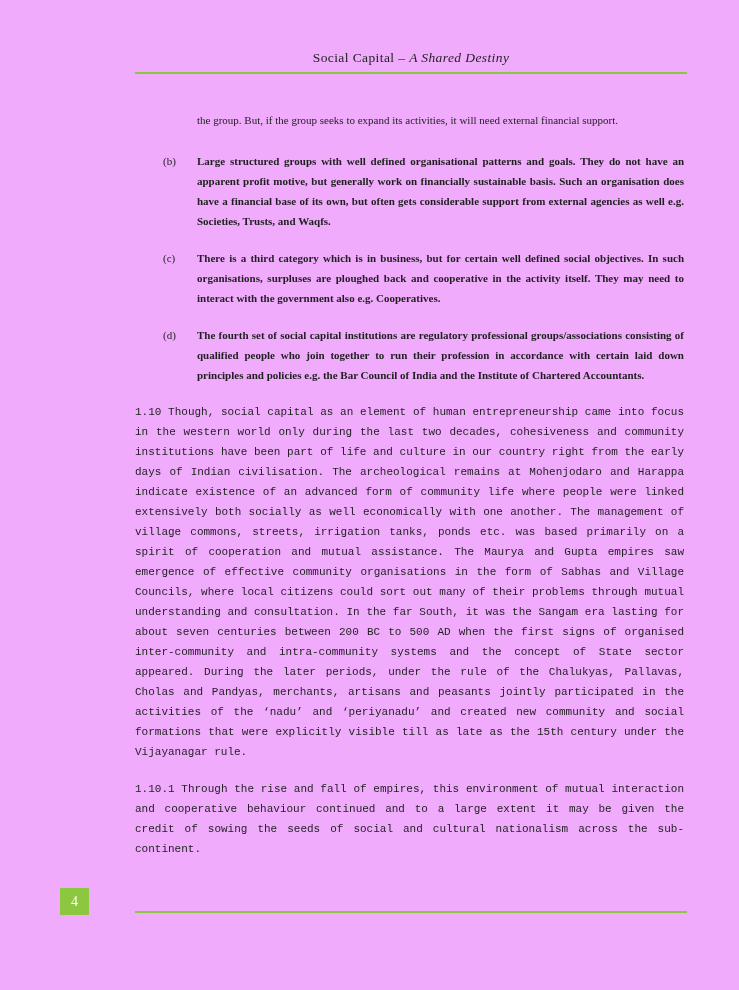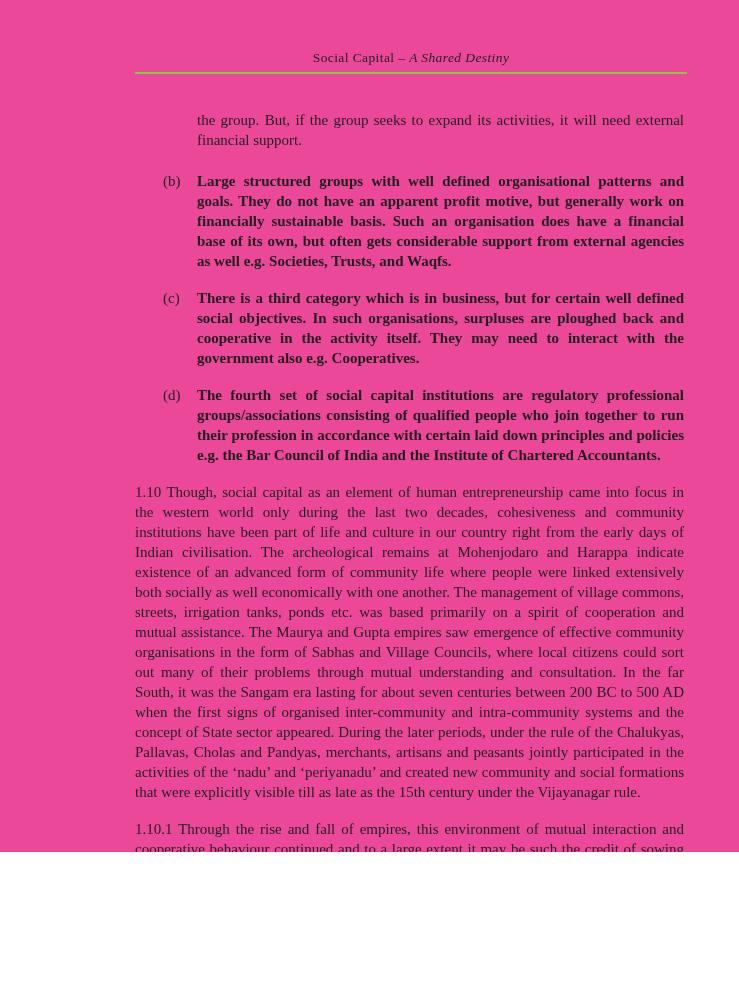--- a/index.html
+++ b/index.html
@@ -1,20 +1,20 @@
 <!DOCTYPE html>
 <html><head>
 <meta charset="utf-8">
 <style>
   html, body { margin: 0; padding: 0; background: #ffffff; }
   .page {
     position: relative;
     width: 739px;
-    height: 852px;
-    background: #ec4899;
+    height: 990px;
+    background: #f0abfc;
     font-family: "Liberation Serif", serif;
     color: #1f1f1f;
     overflow: hidden;
   }
   .header-title {
     position: absolute;
     top: 50px;
     left: 135px;
     width: 552px;
     text-align: center;
@@ -28,40 +28,40 @@
     top: 72px;
     left: 135px;
     width: 552px;
     height: 2px;
   }
   .content {
     position: absolute;
     top: 110px;
     left: 135px;
     width: 549px;
-    font-size: 15px;
+    font-size: 11px;
     line-height: 20px;
     text-align: justify;
   }
   .intro {
     margin: 0 0 21px 0;
     padding-left: 62px;
   }
   .list-item {
     display: flex;
     margin: 0 0 17px 0;
   }
   .list-label {
     flex: 0 0 62px;
     box-sizing: border-box;
     padding-left: 28px;
     text-align: left;
   }
   .list-text { flex: 1 1 auto; text-align: justify; font-weight: bold; }
-  .para { margin: 16px 0 17px 0; }
+  .para { margin: 16px 0 17px 0; font-family: Liberation Mono, monospace; }
   .page-number-box {
     position: absolute;
     left: 60px;
     top: 888px;
     width: 29px;
     height: 27px;
     text-align: center;
     line-height: 27px;
     font-size: 14px;
     color: #ffffff;
@@ -98,21 +98,21 @@
       <div class="list-text">There is a third category which is in business, but for certain well defined social objectives. In such organisations, surpluses are ploughed back and cooperative in the activity itself. They may need to interact with the government also e.g. Cooperatives.</div>
     </div>
 
     <div class="list-item">
       <div class="list-label">(d)</div>
       <div class="list-text">The fourth set of social capital institutions are regulatory professional groups/associations consisting of qualified people who join together to run their profession in accordance with certain laid down principles and policies e.g. the Bar Council of India and the Institute of Chartered Accountants.</div>
     </div>
 
     <p class="para">1.10 Though, social capital as an element of human entrepreneurship came into focus in the western world only during the last two decades, cohesiveness and community institutions have been part of life and culture in our country right from the early days of Indian civilisation. The archeological remains at Mohenjodaro and Harappa indicate existence of an advanced form of community life where people were linked extensively both socially as well economically with one another. The management of village commons, streets, irrigation tanks, ponds etc. was based primarily on a spirit of cooperation and mutual assistance. The Maurya and Gupta empires saw emergence of effective community organisations in the form of Sabhas and Village Councils, where local citizens could sort out many of their problems through mutual understanding and consultation. In the far South, it was the Sangam era lasting for about seven centuries between 200 BC to 500 AD when the first signs of organised inter-community and intra-community systems and the concept of State sector appeared. During the later periods, under the rule of the Chalukyas, Pallavas, Cholas and Pandyas, merchants, artisans and peasants jointly participated in the activities of the ‘nadu’ and ‘periyanadu’ and created new community and social formations that were explicitly visible till as late as the 15th century under the Vijayanagar rule.</p>
 
-    <p class="para">1.10.1 Through the rise and fall of empires, this environment of mutual interaction and cooperative behaviour continued and to a large extent it may be such the credit of sowing the seeds of social and cultural nationalism across the sub-continent.</p>
+    <p class="para">1.10.1 Through the rise and fall of empires, this environment of mutual interaction and cooperative behaviour continued and to a large extent it may be given the credit of sowing the seeds of social and cultural nationalism across the sub-continent.</p>
 
   </div>
 
   <div class="page-number-box accent-bg" style="background: rgb(141, 198, 63);">
     <span>4</span>
   </div>
   <div class="footer-rule accent-bg" style="background: rgb(141, 198, 63);"></div>
 
 </div>
 

